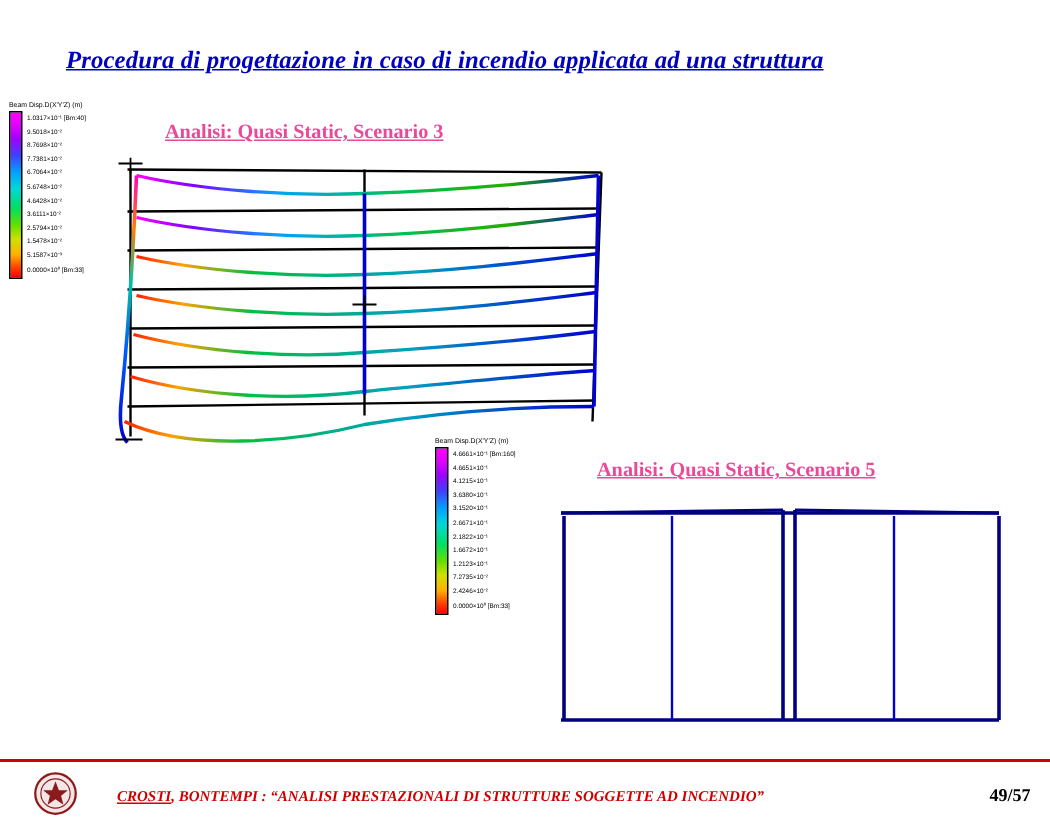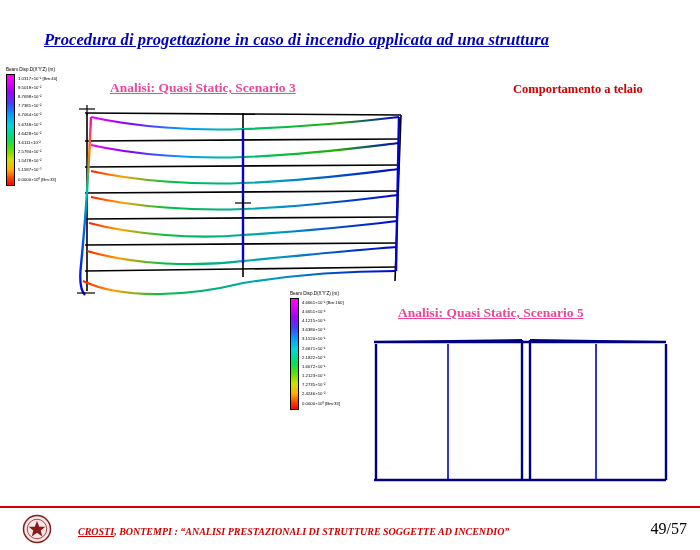--- a/index.html
+++ b/index.html
@@ -134,42 +134,42 @@
     font-style: italic;
     color: #d00000;
     font-family: "Liberation Serif", serif;
     white-space: nowrap;
   }
   .footer-text .under { text-decoration: underline; }
   .page-num {
     position: absolute;
     right: 13px;
     bottom: 12px;
-    font-size: 16px;
+    font-size: 12px;
     color: #000000;
     font-family: "Liberation Serif", serif;
+    font-weight: bold;
   }
   .footer-logo {
     position: absolute;
     left: 22px;
     bottom: 6px;
     width: 30px;
     height: 30px;
   }
 </style>
 </head>
 <body>
 
 <div class="slide">
 
   <div class="slide-title">Procedura di progettazione in caso di incendio applicata ad una struttura</div>
 
   <div class="heading" id="heading-s3">Analisi: Quasi Static, Scenario 3</div>
 
-  <div class="red-note">Comportamento a telaio</div>
 
   <div class="legend" id="legend-s3">
     <div class="legend-title">Beam Disp.D(X'Y'Z) (m)</div>
     <div class="legend-body">
       <div class="bar"></div>
       <div class="labels">
         <div>1.0317×10⁻¹  [Bm:40]</div>
         <div>9.5018×10⁻²</div>
         <div>8.7698×10⁻²</div>
         <div>7.7381×10⁻²</div>

